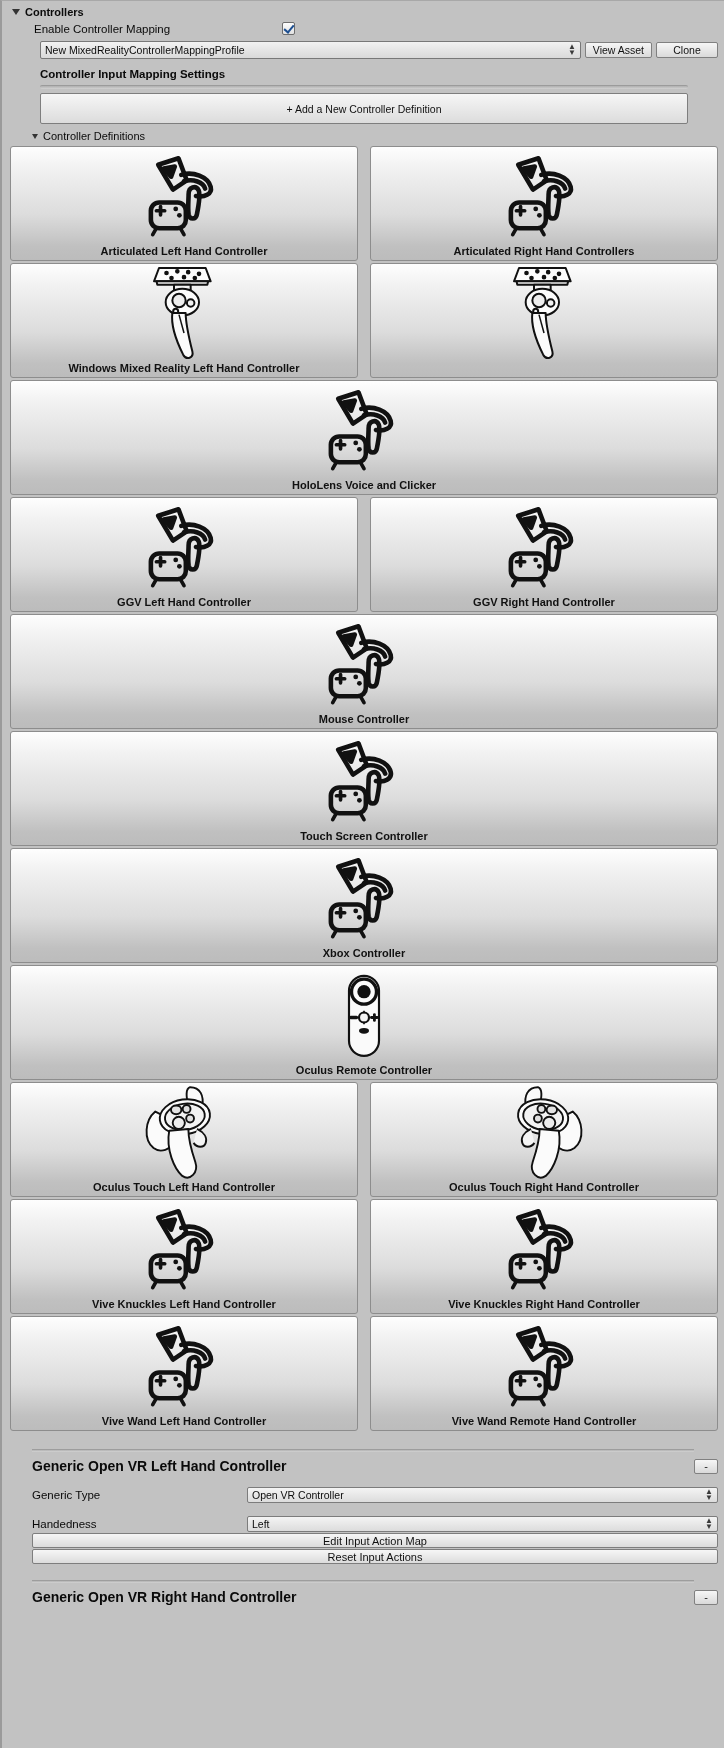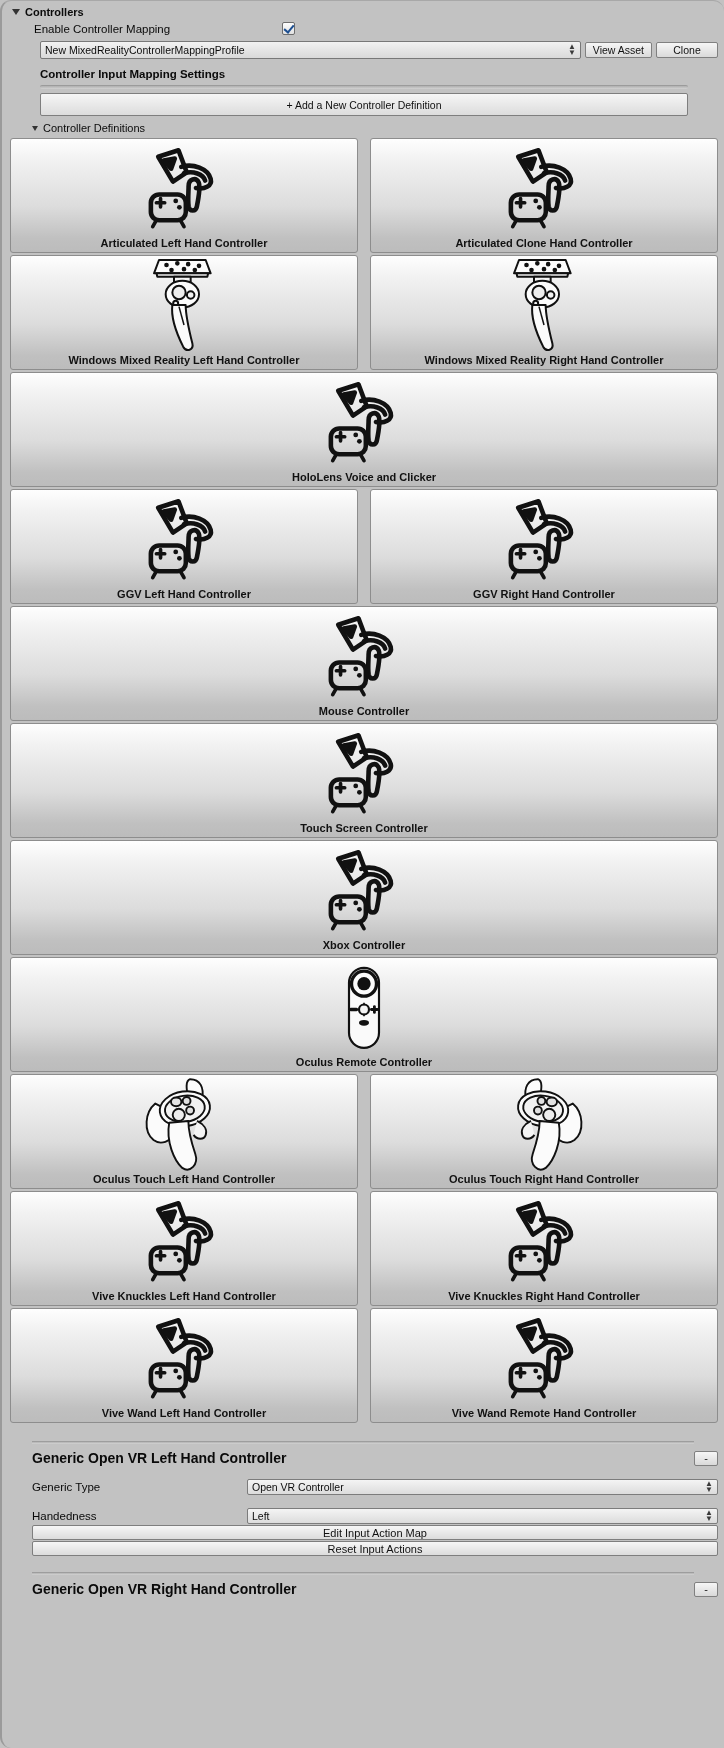--- a/index.html
+++ b/index.html
@@ -9,21 +9,20 @@
     font-family: "Liberation Sans", sans-serif;
     -webkit-font-smoothing: none;
   }
   #root {
     width: 724px; height: 1748px;
     position: relative;
     background: #c2c2c2;
     overflow: hidden;
     border-left: 2px solid #9a9a9a;
     border-top: 1px solid #a8a8a8;
-    border-radius: 11px;
   }
   .pane { padding: 0 6px 0 8px; }
 
   
   .foldout {
     display: flex; align-items: center;
     height: 16px; margin-top: 3px;
     font-size: 11px; font-weight: bold; color: #0b0b0b;
   }
   .tri {
@@ -81,21 +80,21 @@
     margin: 9px 0 3px 30px;
     font-size: 11.5px; font-weight: bold; color: #0a0a0a;
   }
   .hrule {
     height: 4px; margin: 5px 30px 4px 30px;
     background: linear-gradient(#b0b0b0,#d2d2d2);
     border-top: 1px solid #9b9b9b;
     border-radius: 2px;
   }
   .widebtn {
-    height: 23px; margin: 0 30px 0 30px;
+    height: 31px; margin: 0 30px 0 30px;
     background: linear-gradient(#f6f6f6,#dcdcdc);
     border: 1px solid #7e7e7e; border-radius: 2px;
     font-size: 10.5px; color: #101010;
     display: flex; align-items: center; justify-content: center;
   }
 
   
   .grid { margin: 2px 6px 0 8px; }
   .grow { display: flex; gap: 12px; margin-bottom: 2px; }
   .card {
@@ -233,21 +232,21 @@
       <path d="M50 34 C60 31 71 35 73 42"></path>
       <path d="M55 48 C55 40 63 38 66 44 C68 49 66 60 64 70 C63 76 56 76 55 70 C54 62 55 54 55 48 Z"></path>
       <rect x="14" y="57" width="38" height="28" rx="9"></rect>
       <path d="M20 66 h9 M24.5 61.5 v9" stroke-width="4"></path>
       <circle cx="41" cy="64" r="2.6" fill="#111" stroke="none"></circle>
       <circle cx="45" cy="71" r="2.6" fill="#111" stroke="none"></circle>
       <path d="M20 85 l-4 7 M46 85 l4 7" stroke-width="4"></path>
     </g>
   </svg>
           </div>
-          <div class="cardlabel">Articulated Clone Hand Controller</div>
+          <div class="cardlabel">Articulated Right Hand Controllers</div>
         </div>
       </div>
       <div class="grow">
         <div class="card">
           <div class="art">
             <svg width="86" height="100" viewBox="0 0 100 120" xmlns="http://www.w3.org/2000/svg">
     <g fill="none" stroke="#111" stroke-width="2.4" stroke-linejoin="round">
       <path d="M20 6 L76 6 L82 22 L14 22 Z" fill="#fcfcfc"></path>
       <path d="M17 22 L79 22 L78 26 L18 26 Z" fill="#eee"></path>
       <circle cx="29" cy="12" r="1.6" fill="#111"></circle>
@@ -285,21 +284,20 @@
       <rect x="38" y="26" width="20" height="8" fill="#f4f4f4"></rect>
       <ellipse cx="48" cy="47" rx="20" ry="16" fill="#fcfcfc"></ellipse>
       <circle cx="44" cy="45" r="8" fill="#eee"></circle>
       <circle cx="58" cy="48" r="4.5" fill="#f2f2f2"></circle>
       <circle cx="40" cy="58" r="3" fill="#f2f2f2"></circle>
       <path d="M36 60 C34 76 42 96 49 110 C53 117 62 114 60 106 C56 90 52 72 52 60 Z" fill="#fbfbfb"></path>
       <path d="M44 62 L50 84" stroke-width="1.8"></path>
     </g>
   </svg>
           </div>
-          <div class="cardlabel">Windows Mixed Reality Right Hand Controller</div>
         </div>
       </div>
       <div class="grow">
         <div class="card">
           <div class="art">
             <svg width="92" height="92" viewBox="0 0 100 100" xmlns="http://www.w3.org/2000/svg">
     <g fill="none" stroke="#111" stroke-width="5" stroke-linejoin="round" stroke-linecap="round">
       <path d="M22 16 L44 9 L53 33 L38 43 Z"></path>
       <path d="M28 20 L40 18 L36 29 Z" fill="#111"></path>
       <path d="M47 27 C60 23 76 29 79 40 C81 48 72 52 63 50"></path>

